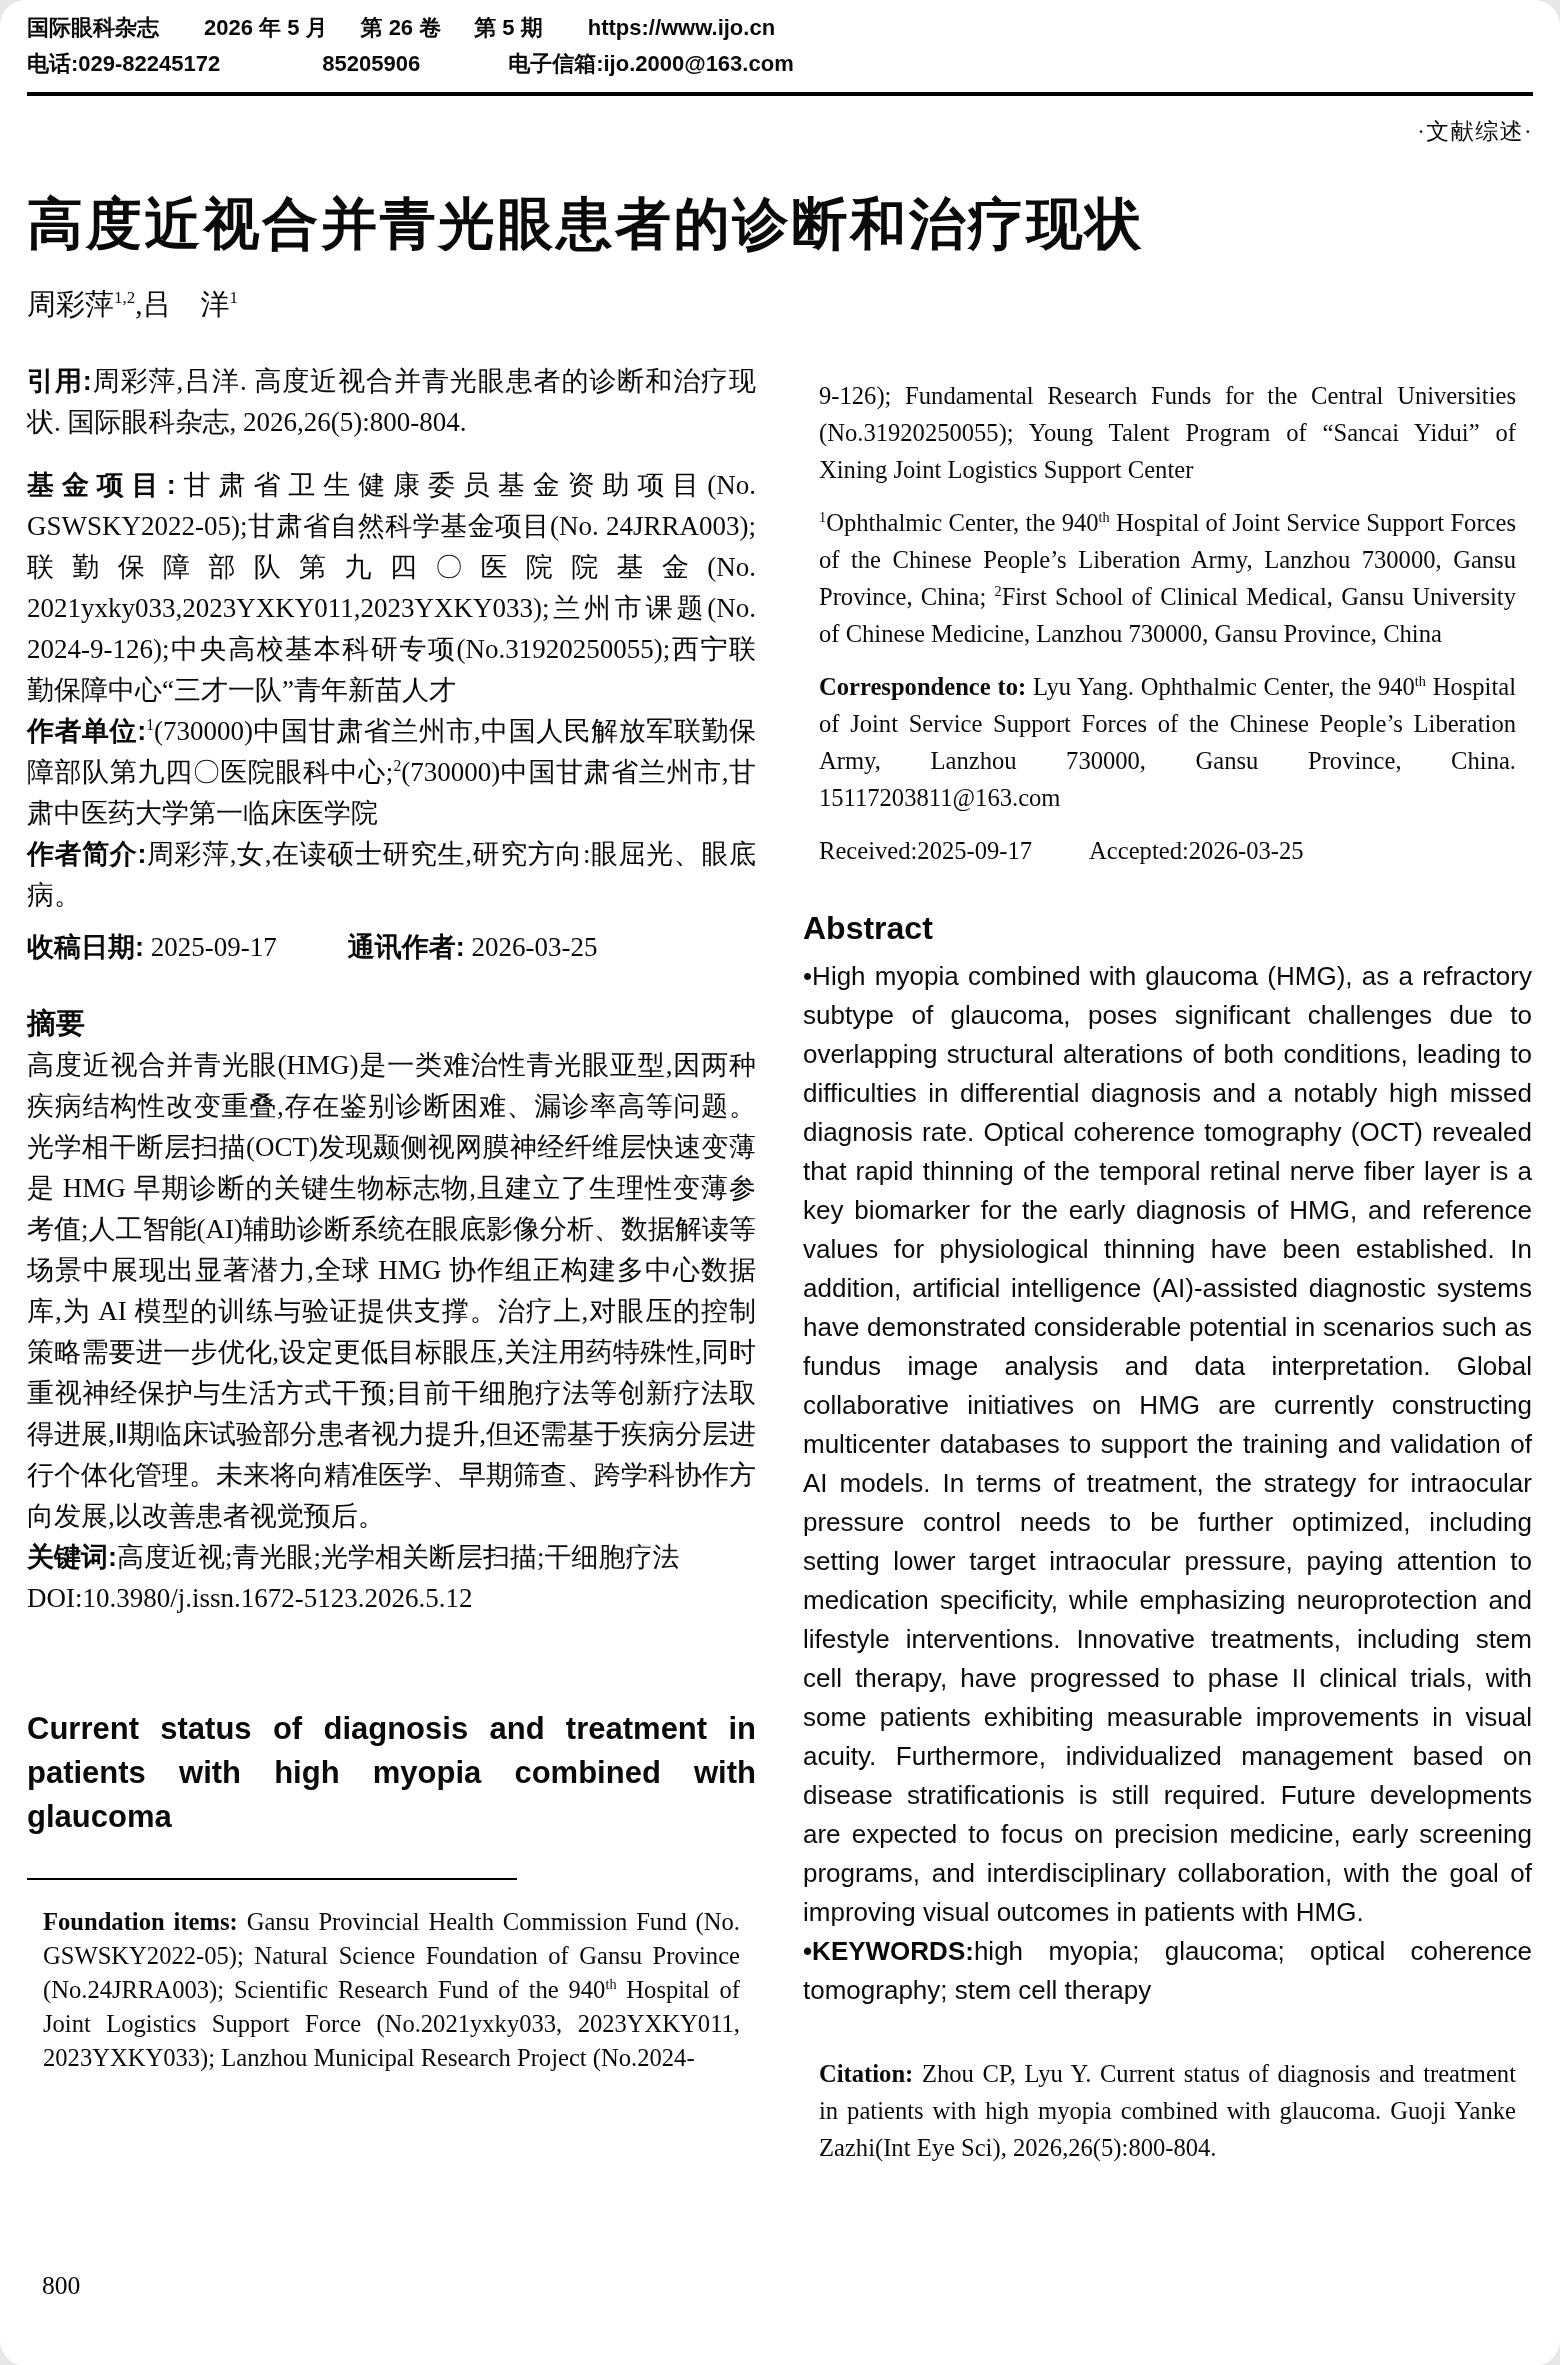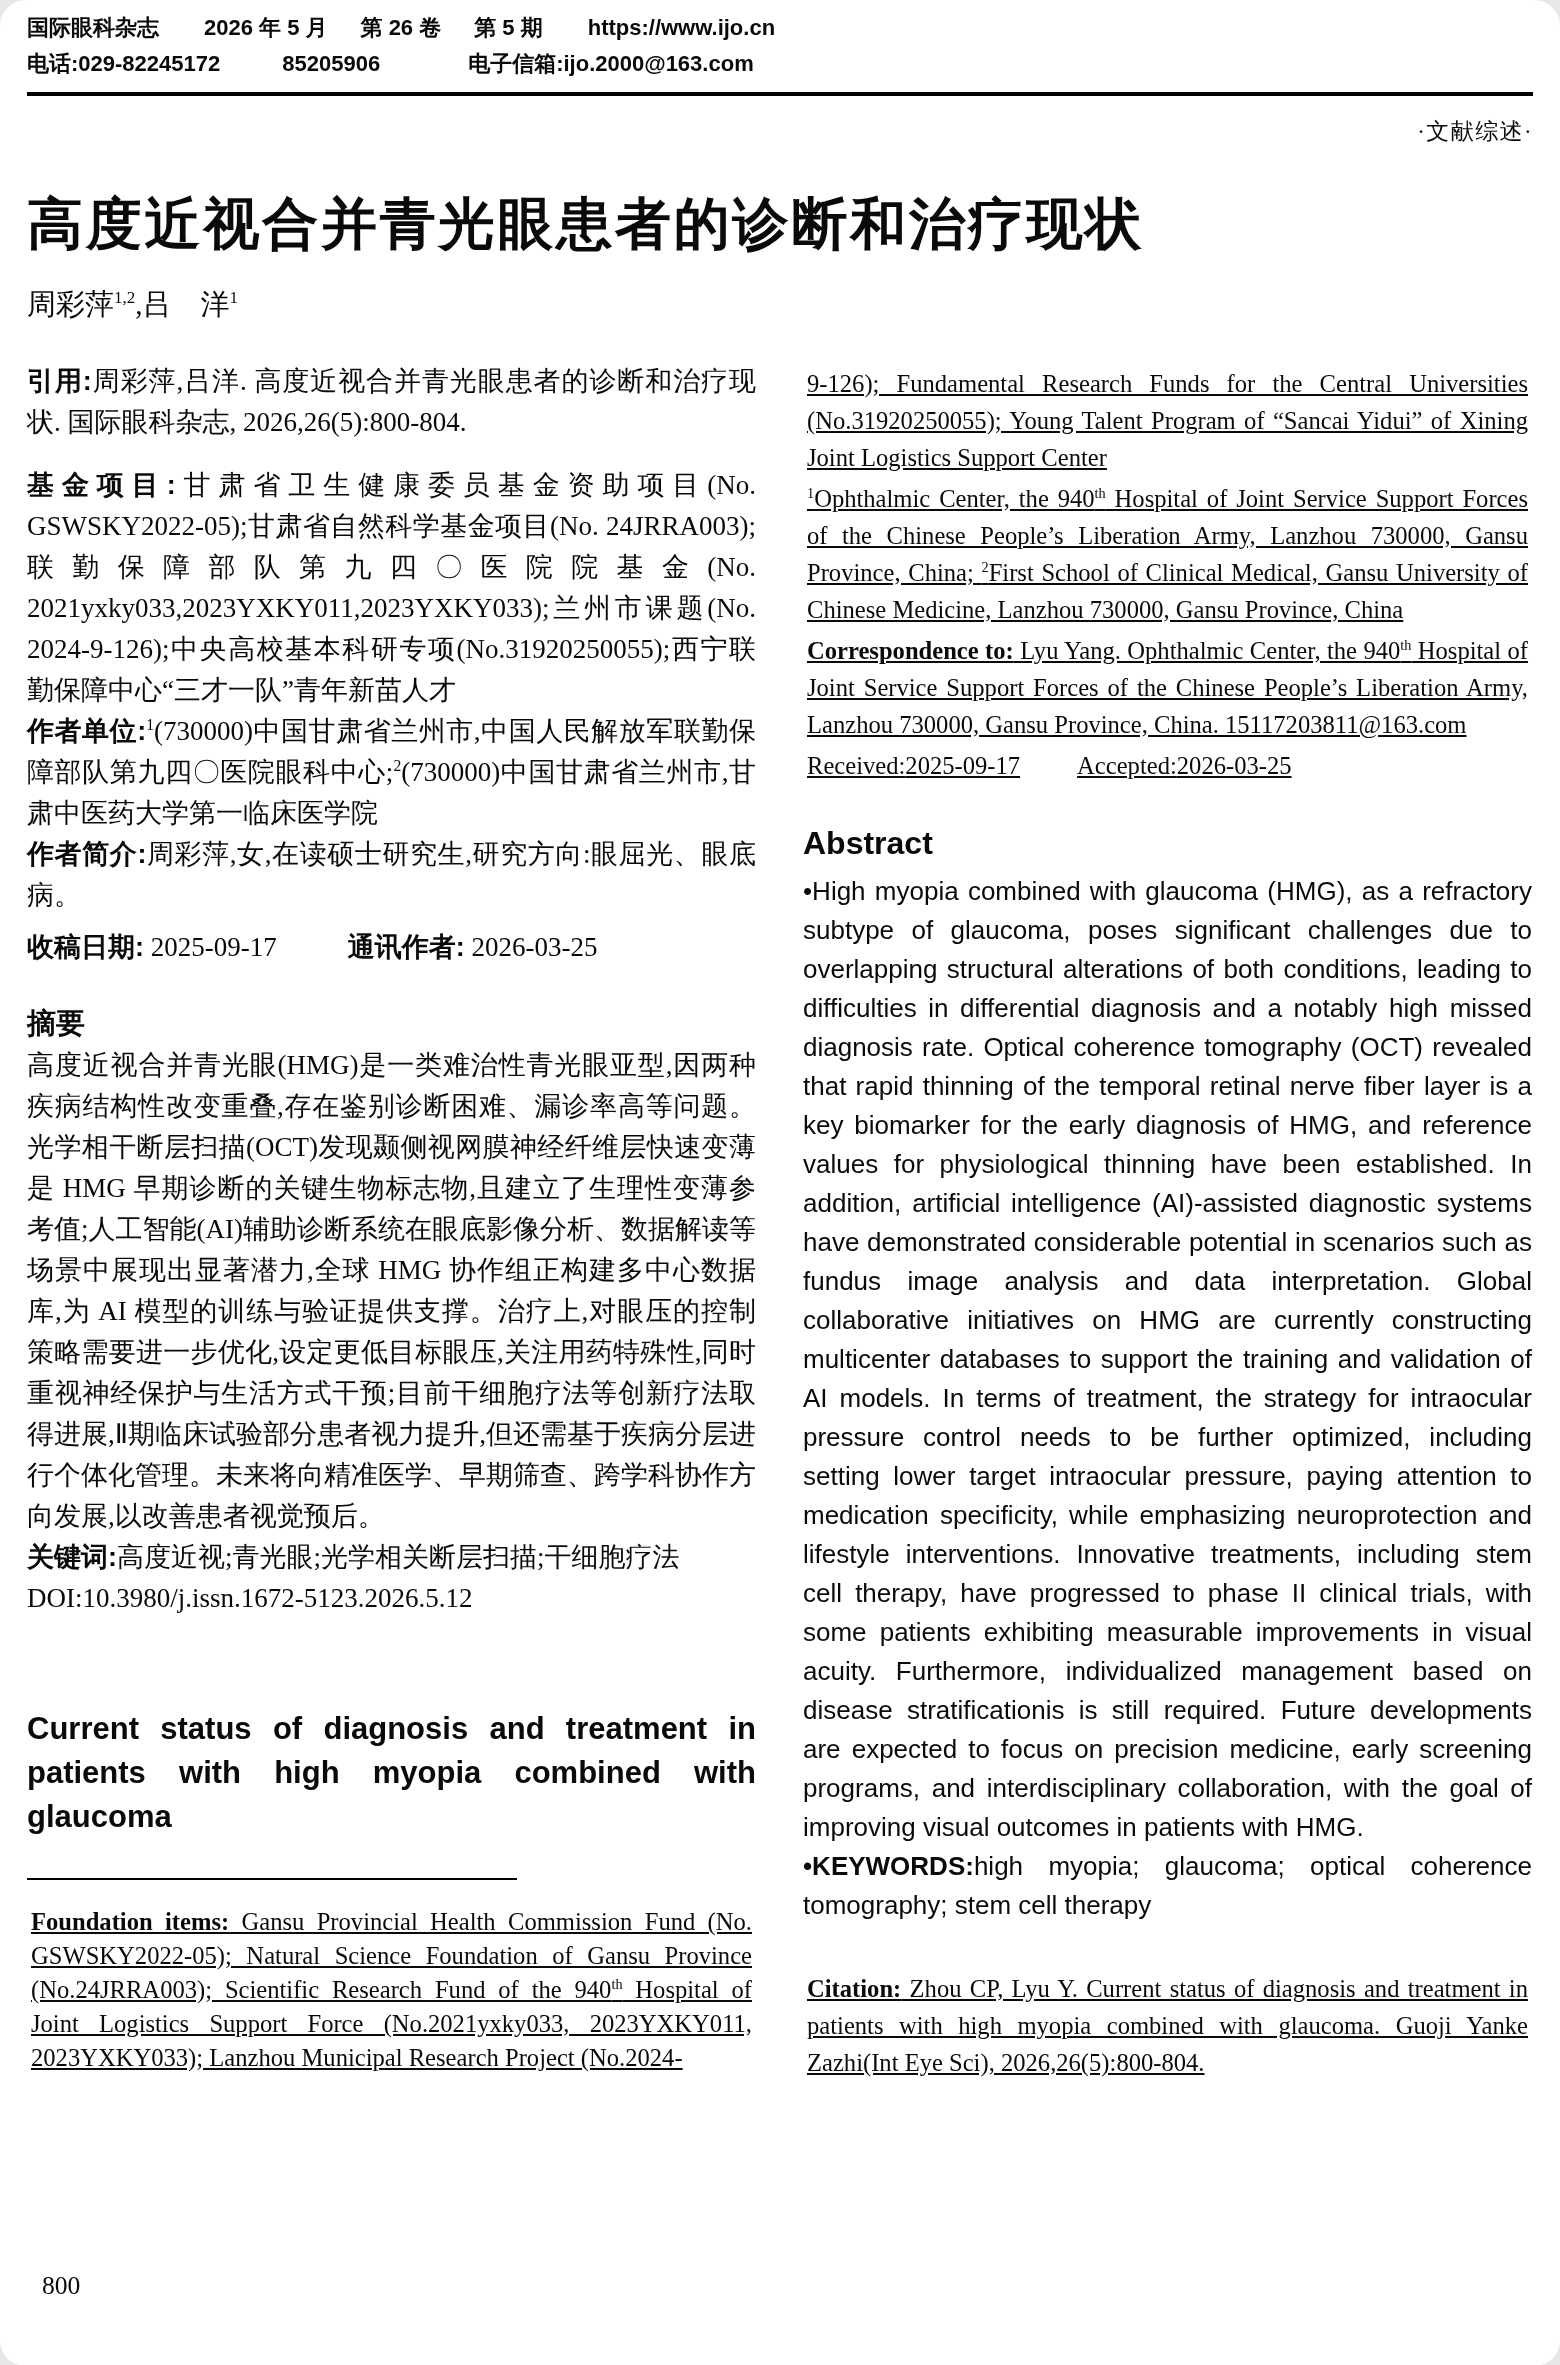--- a/index.html
+++ b/index.html
@@ -14,21 +14,21 @@
     border-radius: 26px;
   }
   .inner { padding: 14px 27px 0 27px; }
 
   
   .jheader { border-bottom: 4.3px solid #000; padding-bottom: 14px; }
   .h-line { font-family: "Liberation Sans", sans-serif; font-weight: 700; font-size: 22px; line-height: 28px; white-space: nowrap; }
   .h-line2 { margin-top: 7.6px; }
   .mr-lg { margin-right: 45px; }
   .mr-md { margin-right: 33px; }
-  .mr-xl { margin-right: 62px; }
+  .mr-xl { margin-right: 102px; }
   .mr-xxl { margin-right: 88px; }
 
   .article-type { margin-top: 22px; text-align: right; font-size: 23px; line-height: 27.5px; letter-spacing: 1.4px; }
 
   
   .title-cn { margin: 44px 0 0 0; font-weight: 700; font-size: 56px; line-height: 71px; letter-spacing: 2.8px; }
   .authors-cn { margin-top: 24.6px; font-size: 29px; line-height: 39px; }
   .authors-cn sup { font-size: 17px; }
 
   
@@ -40,21 +40,21 @@
   .hei { font-family: "Liberation Sans", sans-serif; font-weight: 700; font-style: normal; }
   .hei.big { font-size: 29px; }
   .gap-after { margin-bottom: 22px; }
   .dates-cn { margin-top: 11.4px; }
   .gap-h-cn { margin-left: 71px; }
   .abstract-head-cn { margin-top: 35px; }
 
   sup { font-size: 0.58em; line-height: 0; vertical-align: super; }
 
   
-  .en-serif { margin: 4px; font-family: "Liberation Serif", serif; font-size: 24.6px; line-height: 37px; text-align: justify; text-decoration: underline; }
+  .en-serif { margin: 16px; font-family: "Liberation Serif", serif; font-size: 24.6px; line-height: 37px; text-align: justify; }
   .gap-h-en { margin-left: 57px; }
 
   
   .abstract-head-en { margin: 40px 0 10.4px 0; font-family: "Liberation Sans", sans-serif; font-weight: 700; font-size: 32px; line-height: 38px; }
   .en-sans { margin: 0; font-family: Liberation Sans, sans-serif; font-size: 26px; line-height: 39px; text-align: justify; }
   .citation-en { margin-top: 45px; }
 
   
   .title-en { margin: 88px 0 0 0; font-family: "Liberation Sans", sans-serif; font-weight: 700; font-size: 31px; line-height: 44px; text-align: justify; }
   .authors-en { margin-top: 27.5px; font-family: "Liberation Serif", serif; font-weight: 700; font-size: 26.5px; line-height: 34px; }

